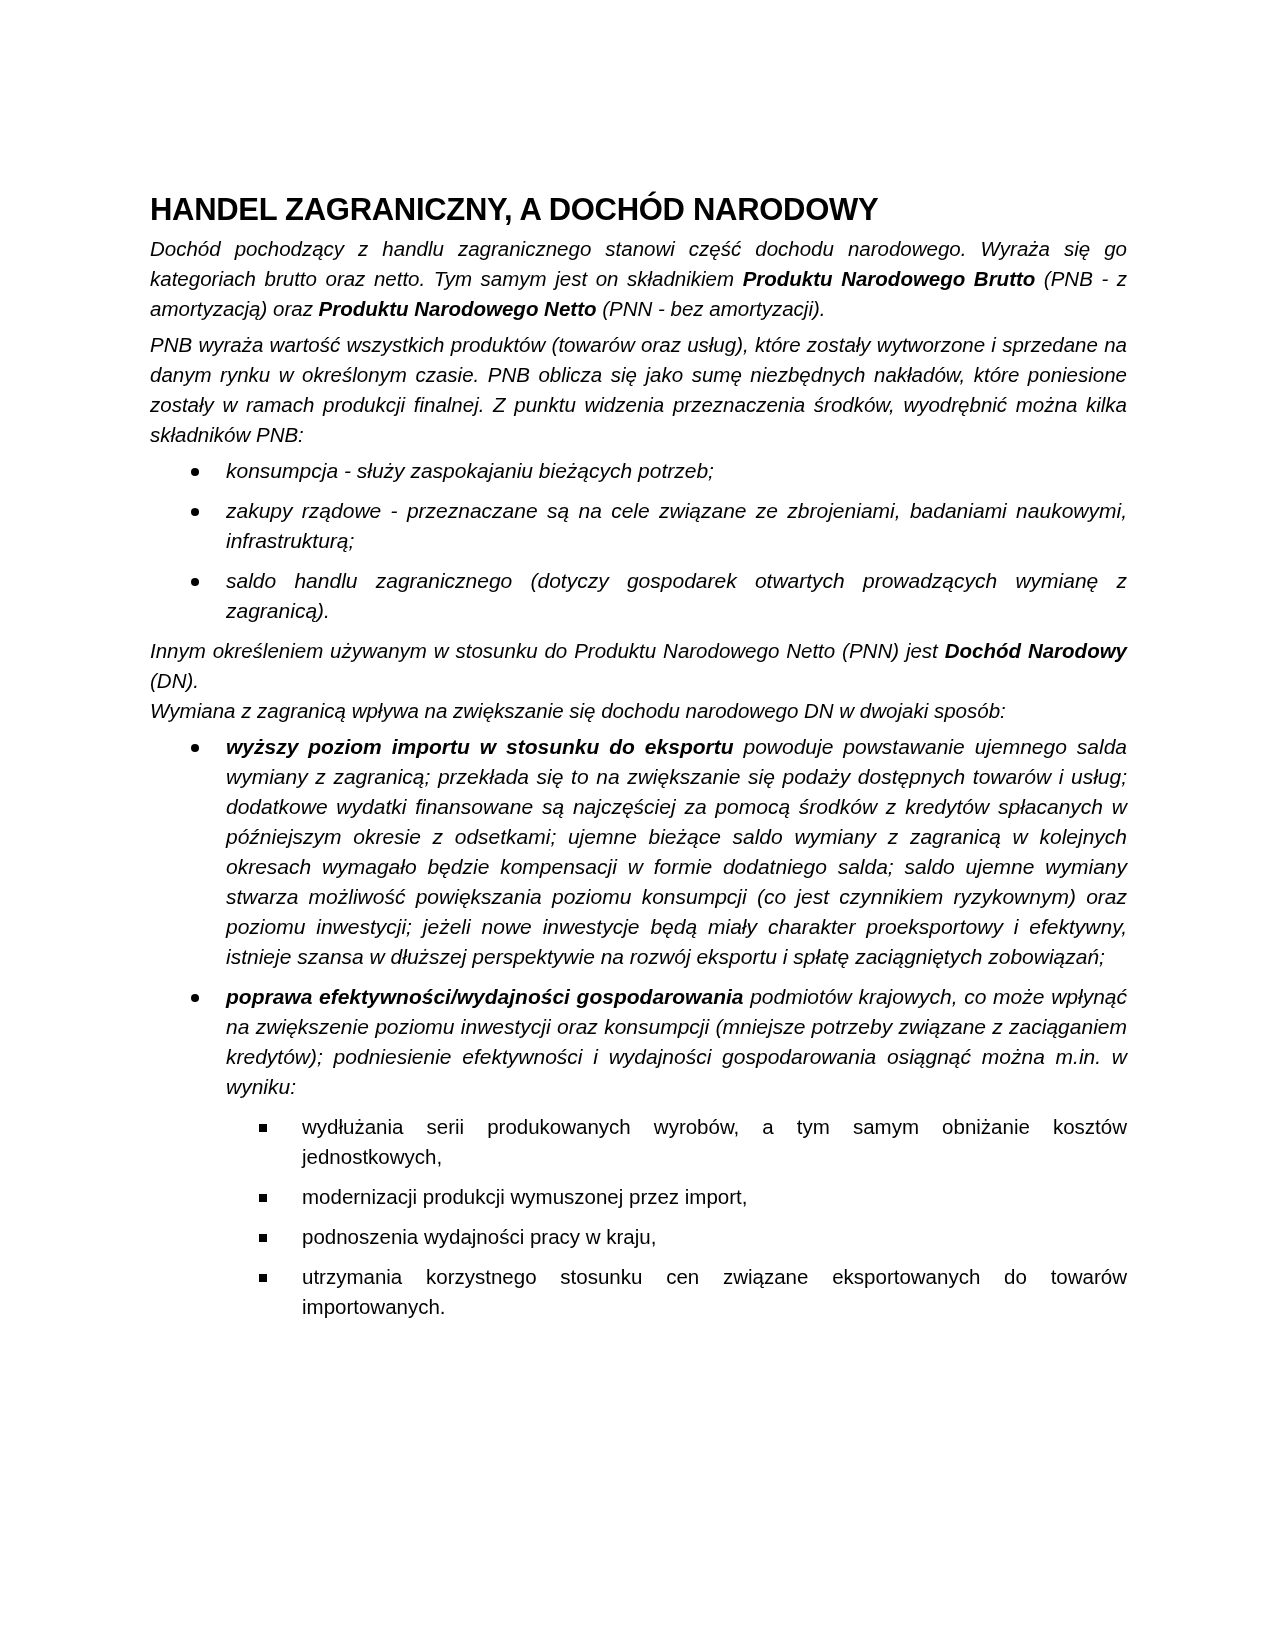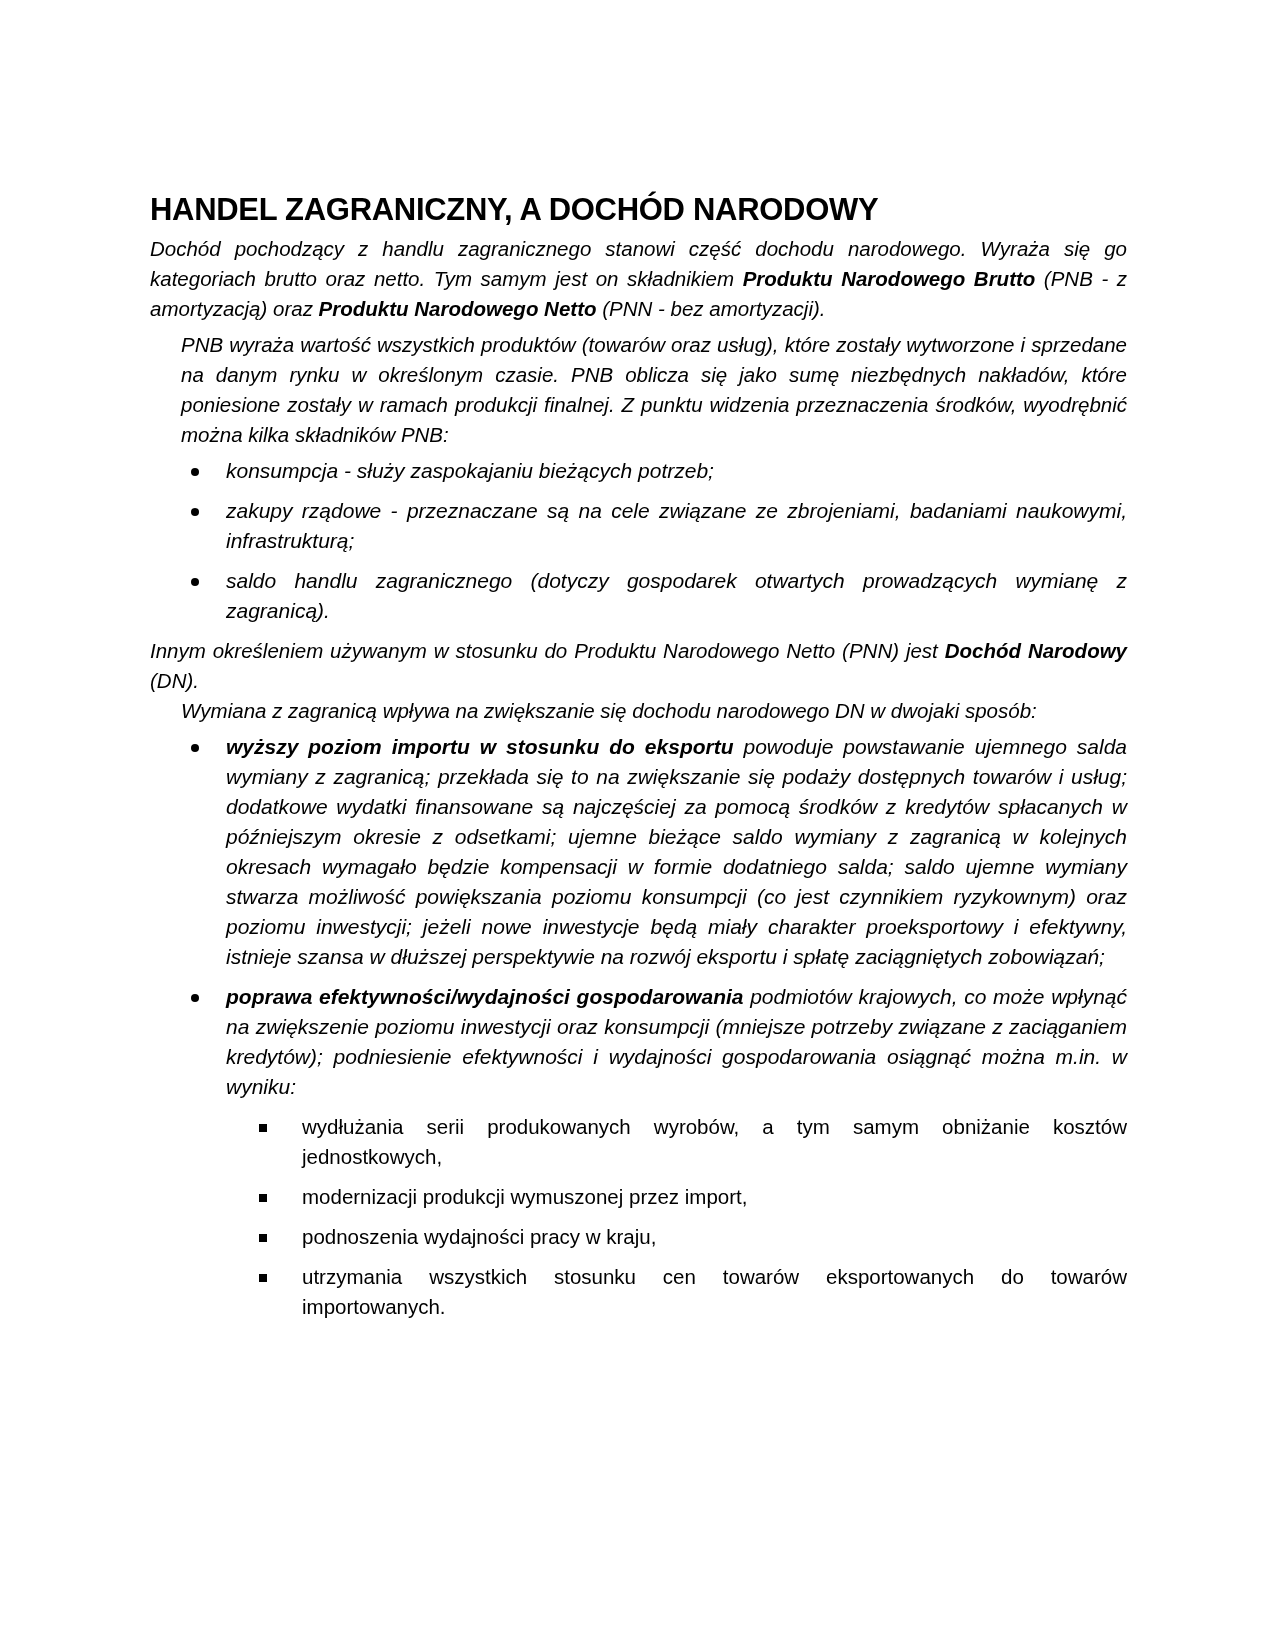--- a/index.html
+++ b/index.html
@@ -1,20 +1,20 @@
 <!DOCTYPE html>
 <html><head>
 <meta charset="utf-8">
 <style>
   html, body { margin: 0; padding: 0; background: #ffffff; }
   body { width: 1275px; height: 1650px; position: relative; color: #000; font-family: "Liberation Sans", sans-serif; }
   .page { position: absolute; left: 150px; top: 192px; width: 977px; }
   h1 { font-family: "Liberation Sans", sans-serif; font-weight: bold; font-size: 31px; margin: 0 0 6px 0; letter-spacing: -0.3px; line-height: 36px; }
   p { margin: 0; font-style: italic; font-size: 20.5px; line-height: 30px; text-align: justify; }
-  p + p { margin-top: 6px; margin-left: 31px; }
+  p + p { margin-top: 6px; }
   b { font-weight: bold; }
   ul { margin: 6px 0 4px 0; padding: 0; list-style: none; }
   ul.l1 > li { position: relative; padding-left: 76px; font-style: italic; font-size: 21px; line-height: 30px; text-align: justify; margin-bottom: 10px; }
   ul.l1 > li::before { content: ""; position: absolute; left: 41px; top: 12px; width: 8px; height: 8px; border-radius: 50%; background: #000; }
   ul.l2 { margin: 12px 0 0 0; }
   ul.l2 > li { position: relative; margin-left: 76px; padding-left: 76px; font-size: 20.5px; line-height: 30px; text-align: justify; margin-bottom: 10px; }
   ul.l2 > li::before { content: ""; position: absolute; left: 33px; top: 12px; width: 8px; height: 8px; background: #000; }
 </style>
 </head>
 <body>
@@ -38,15 +38,15 @@
 
   <ul class="l1">
     <li><b>wyższy poziom importu w stosunku do eksportu</b><span> powoduje powstawanie ujemnego salda wymiany z zagranicą; przekłada się to na zwiększanie się podaży dostępnych towarów i usług; dodatkowe wydatki finansowane są najczęściej za pomocą środków z kredytów spłacanych w późniejszym okresie z odsetkami; ujemne bieżące saldo wymiany z zagranicą w kolejnych okresach wymagało będzie kompensacji w formie dodatniego salda; saldo ujemne wymiany stwarza możliwość powiększania poziomu konsumpcji (co jest czynnikiem ryzykownym) oraz poziomu inwestycji; jeżeli nowe inwestycje będą miały charakter proeksportowy i efektywny, istnieje szansa w dłuższej perspektywie na rozwój eksportu i spłatę zaciągniętych zobowiązań;</span></li>
     <li><b>poprawa efektywności/wydajności gospodarowania</b><span> podmiotów krajowych, co może wpłynąć na zwiększenie poziomu inwestycji oraz konsumpcji (mniejsze potrzeby związane z zaciąganiem kredytów); podniesienie efektywności i wydajności gospodarowania osiągnąć można m.in. w wyniku:</span></li>
   </ul>
 
   <ul class="l2" style="margin-top:2px">
     <li>wydłużania serii produkowanych wyrobów, a tym samym obniżanie kosztów jednostkowych,</li>
     <li>modernizacji produkcji wymuszonej przez import,</li>
     <li>podnoszenia wydajności pracy w kraju,</li>
-    <li>utrzymania wszystkich stosunku cen towarów eksportowanych do towarów importowanych.</li>
+    <li>utrzymania korzystnego stosunku cen związane eksportowanych do towarów importowanych.</li>
   </ul>
 </div>
 
 </body></html>

